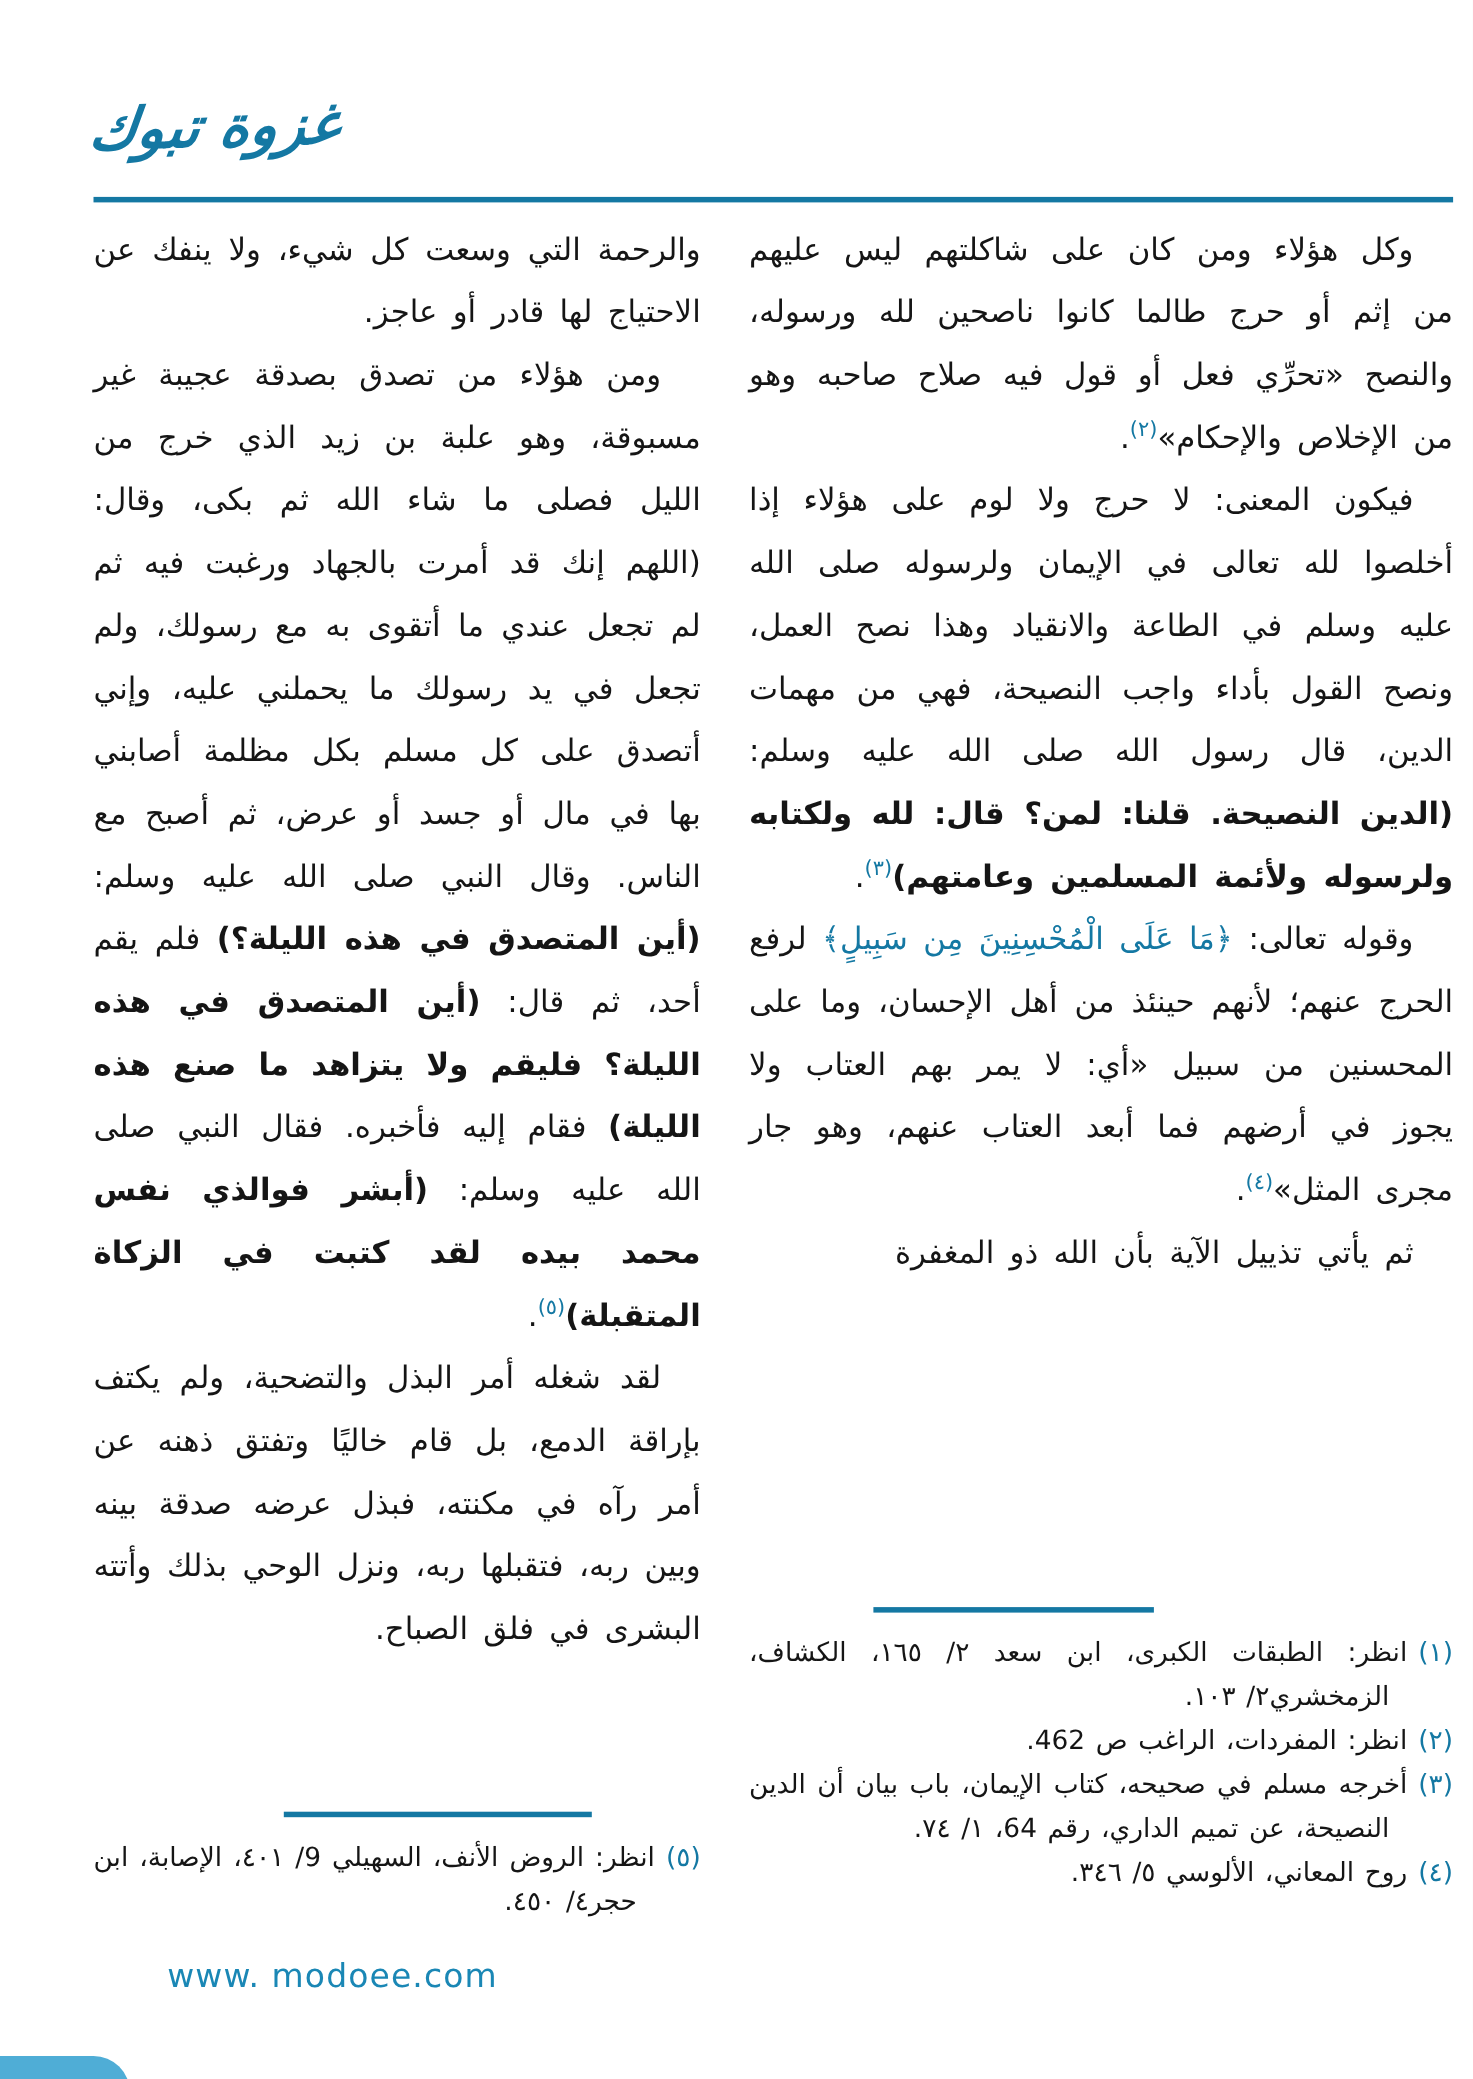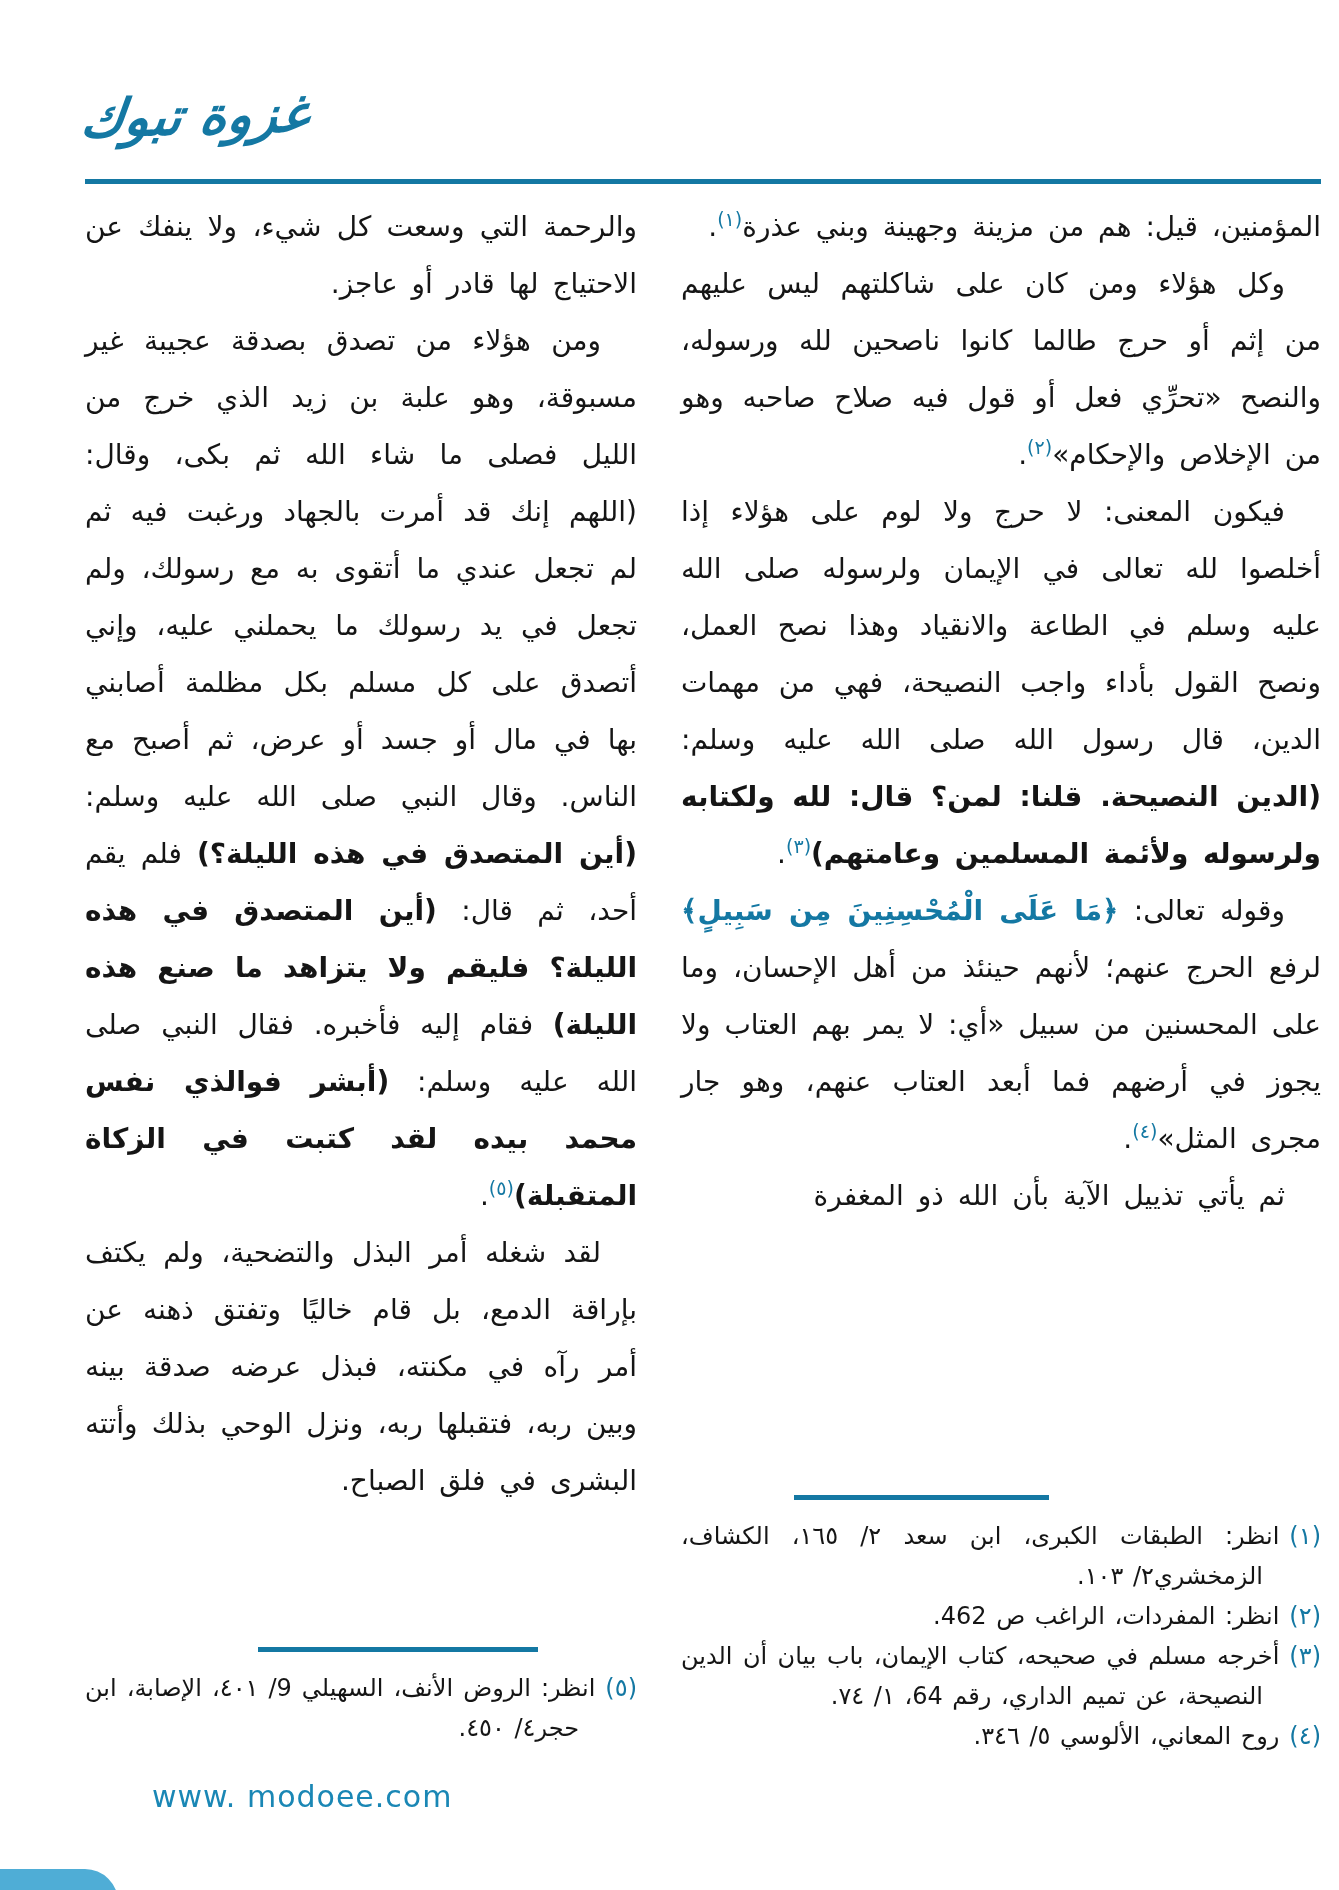--- a/index.html
+++ b/index.html
@@ -45,34 +45,34 @@
   .col-left{width:552px;justify-content:space-between;}
   .body-text{
     font-size:28px;line-height:57px;
     text-align:justify;text-justify:inter-word;
     word-spacing:5px;
   }
   .par{margin:0;padding:0;}
   .par.indent{text-indent:36px;}
   .seg-n{font-weight:400;}
   .seg-b{font-weight:700;}
-  .seg-q{color:var(--accent);font-weight:700;}
+  .seg-q{color:var(--accent);font-weight:400;}
   .seg-ref{
     color:var(--accent);
     font-size:0.68em;
     vertical-align:super;
     line-height:0;
     font-weight:400;
   }
   
   .footnotes{margin-top:auto;}
   .fn-rule{height:5px;background:var(--accent);margin-bottom:16px;}
   .fn-rule-right{width:255px;margin-right:272px;}
   .fn-rule-left{width:280px;margin-right:99px;}
-  .fn-block-right{}
+  .fn-block-right{margin-bottom:34px;}
   .fn-block-left{margin-bottom:8px;}
   .fn{
     font-size:24px;line-height:40px;
     text-align:justify;margin:0;
     padding-right:58px;text-indent:-58px;
     word-spacing:2px;
   }
   .fn-marker{color:var(--accent);padding-left:10px;}
   
   .page-badge{
@@ -98,21 +98,20 @@
 <div class="page">
 
   <div class="calligraphy">غزوة تبوك</div>
 
   <div class="header-rule"></div>
 
   <div class="columns">
 
     <div class="col col-right">
       <div class="body-text">
-          <p class="par"><span class="seg-n">المؤمنين، قيل: هم من مزينة وجهينة وبني عذرة</span><span class="seg-ref">(١)</span><span class="seg-n">.</span></p>
           <p class="par indent"><span class="seg-n">وكل هؤلاء ومن كان على شاكلتهم ليس عليهم من إثم أو حرج طالما كانوا ناصحين لله ورسوله، والنصح «تحرِّي فعل أو قول فيه صلاح صاحبه وهو من الإخلاص والإحكام»</span><span class="seg-ref">(٢)</span><span class="seg-n">.</span></p>
           <p class="par indent"><span class="seg-n">فيكون المعنى: لا حرج ولا لوم على هؤلاء إذا أخلصوا لله تعالى في الإيمان ولرسوله صلى الله عليه وسلم في الطاعة والانقياد وهذا نصح العمل، ونصح القول بأداء واجب النصيحة، فهي من مهمات الدين، قال رسول الله صلى الله عليه وسلم: </span><span class="seg-b">(الدين النصيحة. قلنا: لمن؟ قال: لله ولكتابه ولرسوله ولأئمة المسلمين وعامتهم)</span><span class="seg-ref">(٣)</span><span class="seg-n">.</span></p>
           <p class="par indent"><span class="seg-n">وقوله تعالى: </span><span class="seg-q">﴿مَا عَلَى الْمُحْسِنِينَ مِن سَبِيلٍ﴾</span><span class="seg-n"> لرفع الحرج عنهم؛ لأنهم حينئذ من أهل الإحسان، وما على المحسنين من سبيل «أي: لا يمر بهم العتاب ولا يجوز في أرضهم فما أبعد العتاب عنهم، وهو جار مجرى المثل»</span><span class="seg-ref">(٤)</span><span class="seg-n">.</span></p>
           <p class="par indent"><span class="seg-n">ثم يأتي تذييل الآية بأن الله ذو المغفرة</span></p>
         </div>
       <div class="footnotes fn-block-right">
         <div class="fn-rule fn-rule-right"></div>
         <div class="fn-list">
             <p class="fn"><span class="fn-marker">(١)</span><span>انظر: الطبقات الكبرى، ابن سعد ٢/ ١٦٥، الكشاف، الزمخشري٢/ ١٠٣.</span></p>
             <p class="fn"><span class="fn-marker">(٢)</span><span>انظر: المفردات، الراغب ص 462.</span></p>

